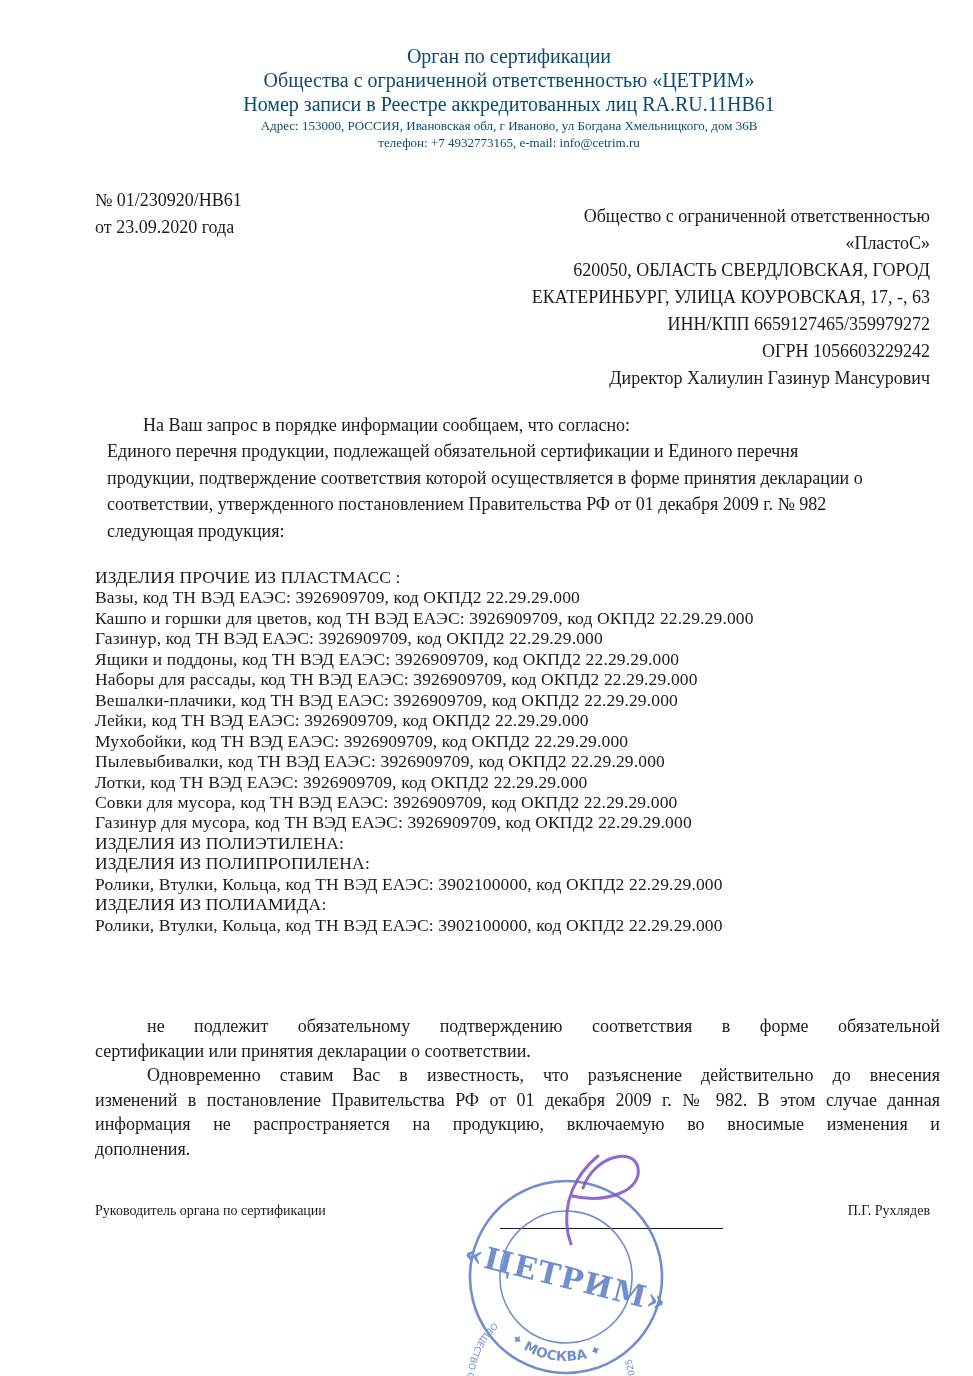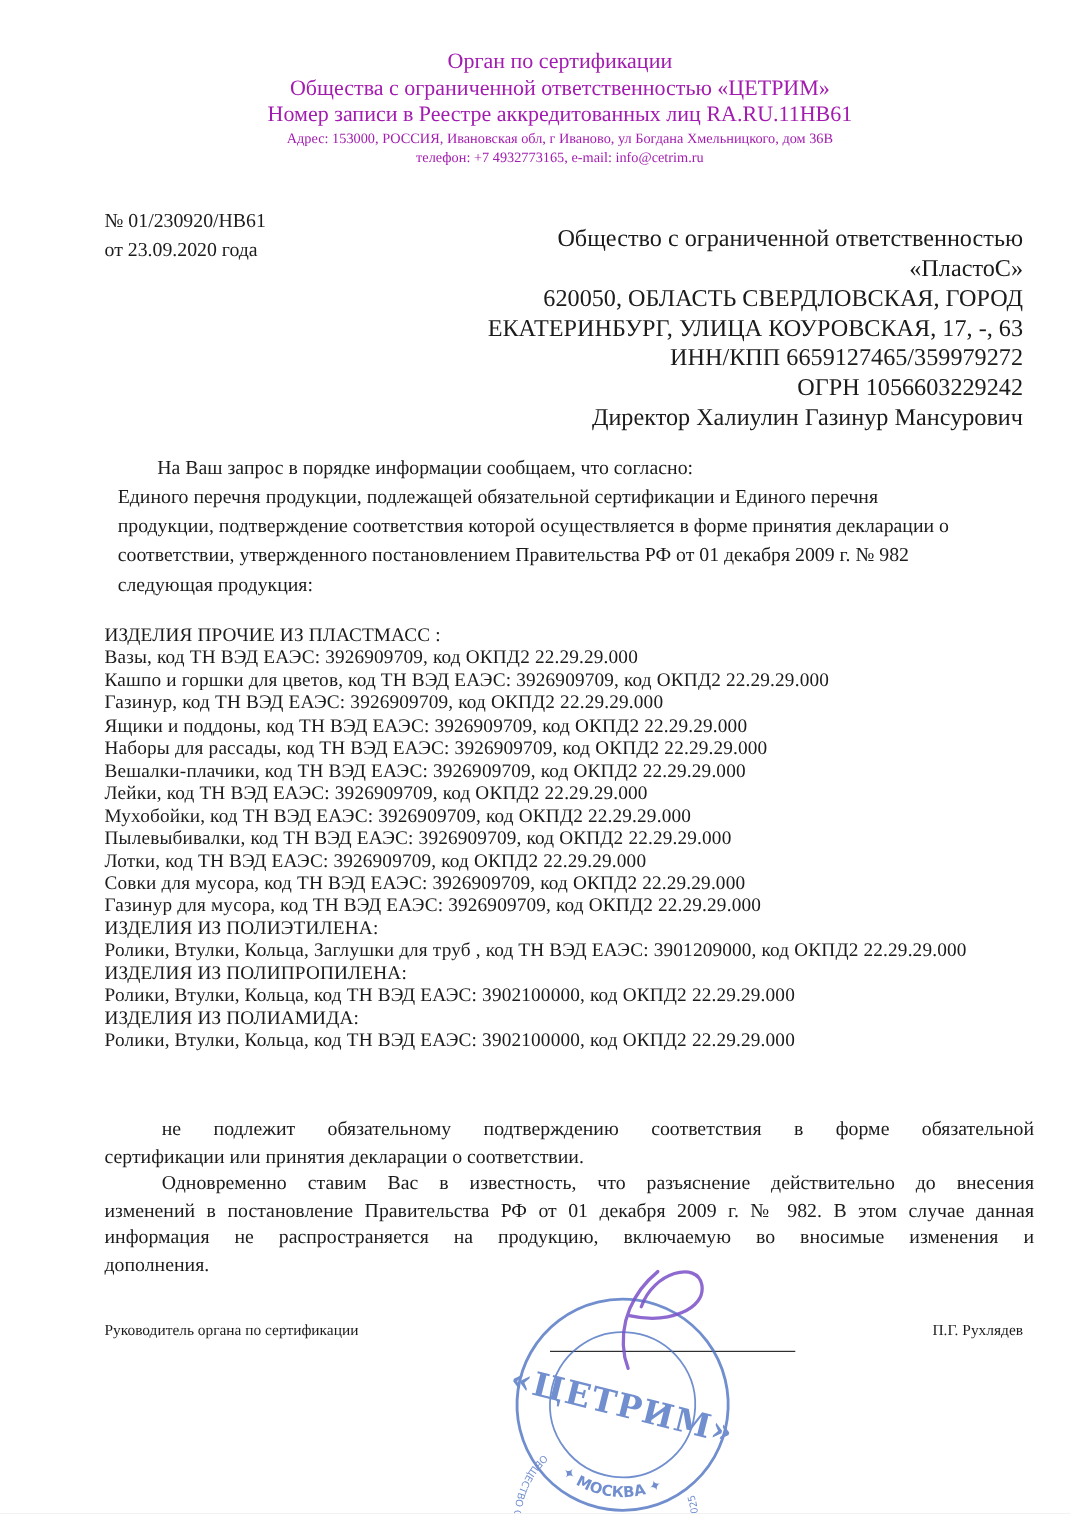--- a/index.html
+++ b/index.html
@@ -12,41 +12,41 @@
     color:#1b1b1b;
     overflow:hidden;
   }
   
   .letterhead{position:absolute;top:44px;left:0;right:0;text-align:center;color:#585858;}
   .lh-big{font-size:20px;line-height:24px;}
   .lh-small{font-size:13px;line-height:16.5px;}
   .lh-gap{height:2px;}
   
   .ref-block{position:absolute;left:95px;top:187px;font-size:18px;line-height:27px;}
-  .recipient{position:absolute;right:43px;top:203px;width:520px;text-align:right;font-size:22px;line-height:27px;}
+  .recipient{position:absolute;right:43px;top:203px;width:520px;text-align:right;font-size:18px;line-height:27px;}
   
   .intro{position:absolute;left:107px;top:412px;width:845px;font-size:18px;line-height:26.4px;}
   .intro .indent{text-indent:36px;}
   .products{position:absolute;left:95px;top:567px;width:860px;font-size:17.5px;line-height:20.45px;letter-spacing:0.15px;}
   .closing{position:absolute;left:95px;top:1002px;width:845px;font-size:18px;line-height:24.6px;margin-top:12px;}
   .closing .para{margin:0;}
   .closing .pline{text-align:justify;}
   .closing .pline.jfill{text-align-last:justify;}
   .closing .pline.indent{text-indent:52px;}
   
   .sig-row{position:absolute;left:95px;right:43px;top:1203px;display:flex;justify-content:space-between;font-size:14px;}
   .sig-line{position:absolute;left:500px;top:1228px;width:223px;border-top:1.5px solid #1a1a1a;z-index:1;}
   .stamp-area{position:absolute;left:440px;top:1140px;width:280px;height:236px;z-index:2;pointer-events:none;filter:blur(0.3px);}
 </style>
 </head>
 <body>
 
 <div class="page">
 
-  <div class="letterhead" style="color: #a21caf; padding-left: 45px;">
+  <div class="letterhead" style="color: #0c4a6e; padding-left: 45px;">
     <div class="lh-big">Орган по сертификации</div>
     <div class="lh-big">Общества с ограниченной ответственностью «ЦЕТРИМ»</div>
     <div class="lh-big">Номер записи в Реестре аккредитованных лиц RA.RU.11НВ61</div>
     <div class="lh-gap"></div>
     <div class="lh-small">Адрес: 153000, РОССИЯ, Ивановская обл, г Иваново, ул Богдана Хмельницкого, дом 36В</div>
     <div class="lh-small">телефон: +7 4932773165, e-mail: info@cetrim.ru</div>
   </div>
 
   <div class="ref-block">
     <div>№ 01/230920/НВ61</div>
@@ -79,21 +79,20 @@
       <div>Ящики и поддоны, код ТН ВЭД ЕАЭС: 3926909709, код ОКПД2 22.29.29.000</div>
       <div>Наборы для рассады, код ТН ВЭД ЕАЭС: 3926909709, код ОКПД2 22.29.29.000</div>
       <div>Вешалки-плачики, код ТН ВЭД ЕАЭС: 3926909709, код ОКПД2 22.29.29.000</div>
       <div>Лейки, код ТН ВЭД ЕАЭС: 3926909709, код ОКПД2 22.29.29.000</div>
       <div>Мухобойки, код ТН ВЭД ЕАЭС: 3926909709, код ОКПД2 22.29.29.000</div>
       <div>Пылевыбивалки, код ТН ВЭД ЕАЭС: 3926909709, код ОКПД2 22.29.29.000</div>
       <div>Лотки, код ТН ВЭД ЕАЭС: 3926909709, код ОКПД2 22.29.29.000</div>
       <div>Совки для мусора, код ТН ВЭД ЕАЭС: 3926909709, код ОКПД2 22.29.29.000</div>
       <div>Газинур для мусора, код ТН ВЭД ЕАЭС: 3926909709, код ОКПД2 22.29.29.000</div>
       <div>ИЗДЕЛИЯ ИЗ ПОЛИЭТИЛЕНА:</div>
-      <div>Ролики, Втулки, Кольца, Заглушки для труб , код ТН ВЭД ЕАЭС: 3901209000, код ОКПД2 22.29.29.000</div>
       <div>ИЗДЕЛИЯ ИЗ ПОЛИПРОПИЛЕНА:</div>
       <div>Ролики, Втулки, Кольца, код ТН ВЭД ЕАЭС: 3902100000, код ОКПД2 22.29.29.000</div>
       <div>ИЗДЕЛИЯ ИЗ ПОЛИАМИДА:</div>
       <div>Ролики, Втулки, Кольца, код ТН ВЭД ЕАЭС: 3902100000, код ОКПД2 22.29.29.000</div>
     </div>
 
   <div class="closing">
     <div class="para">
         <div class="pline indent jfill">не подлежит обязательному подтверждению соответствия в форме обязательной</div>
         <div class="pline">сертификации или принятия декларации о соответствии.</div>

